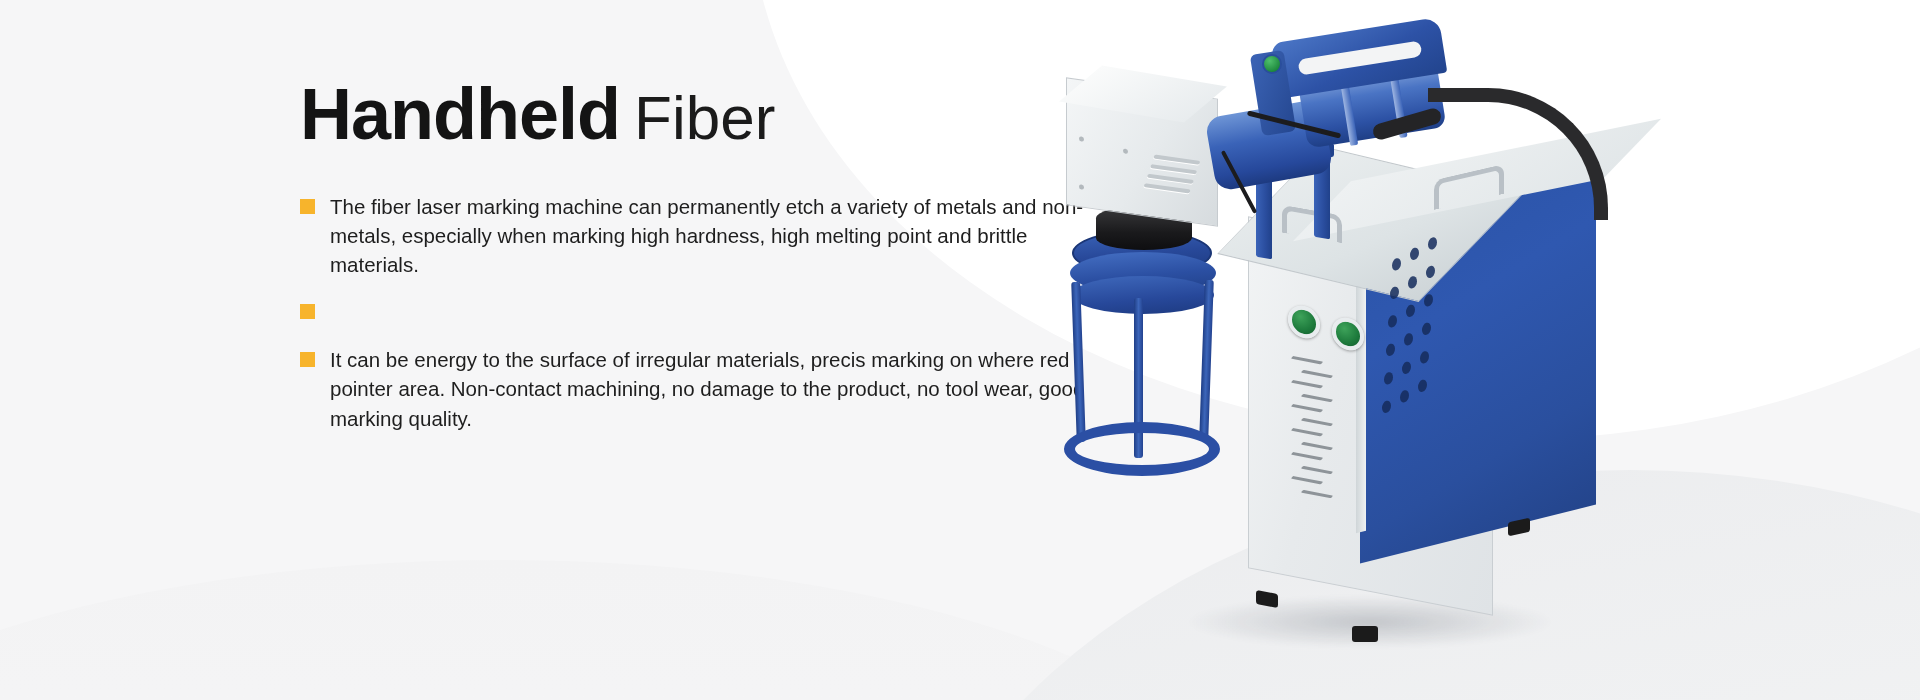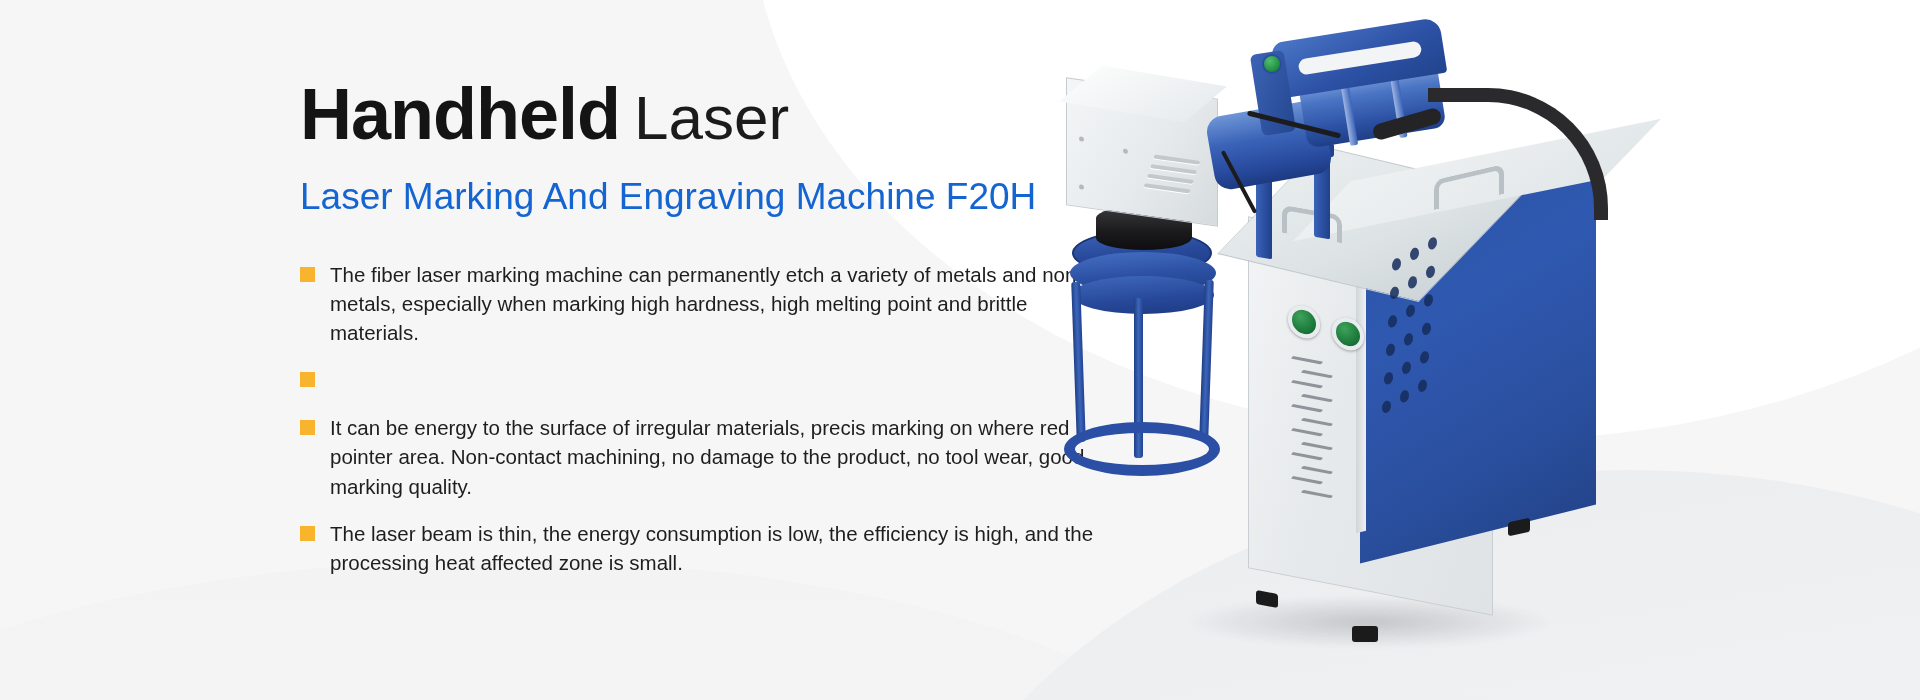--- a/index.html
+++ b/index.html
@@ -326,45 +326,40 @@
 
 <div class="banner">
 
   <div class="bg-arc-top"></div>
   <div class="bg-arc-bottom2"></div>
   <div class="bg-arc-bottom"></div>
 
   <div class="text-col">
 
     <div class="headline">
-      <span class="h-strong">Handheld</span><span class="h-light">Laser</span>
-    </div>
-
-    <div class="subhead">Laser Marking And Engraving Machine F20H</div>
+      <span class="h-strong">Handheld</span><span class="h-light">Fiber</span>
+    </div>
+
 
     <div class="bullets">
 
       <div class="bullet">
         <span class="bullet-marker"></span>
         <span class="bullet-text">The fiber laser marking machine can permanently etch a variety of metals and non-metals, especially when marking high hardness, high melting point and brittle materials.</span>
       </div>
 
       <div class="bullet">
         <span class="bullet-marker"></span>
       </div>
 
       <div class="bullet gap-extra">
         <span class="bullet-marker"></span>
         <span class="bullet-text">It can be energy to the surface of irregular materials, precis marking on where red pointer area. Non-contact machining, no damage to the product, no tool wear, good marking quality.</span>
       </div>
 
-      <div class="bullet">
-        <span class="bullet-marker"></span>
-        <span class="bullet-text">The laser beam is thin, the energy consumption is low, the efficiency is high, and the processing heat affected zone is small.</span>
-      </div>
 
     </div>
   </div>
 
   <div class="product" title="Handheld fiber laser marking machine F20H">
 
     <div class="shadow"></div>
 
     <div class="cab-front"></div>
     <div class="cab-side"></div>

